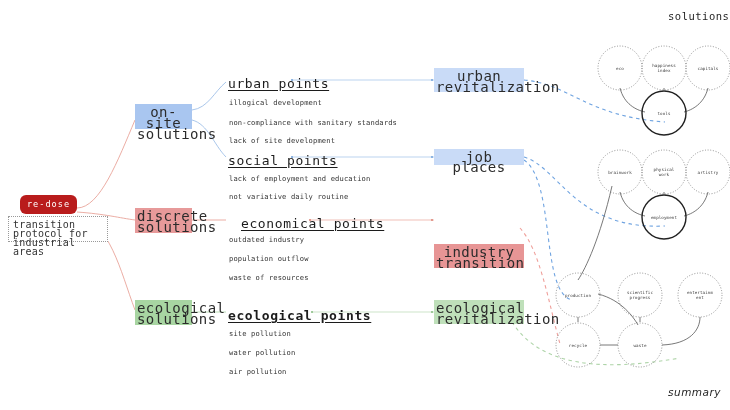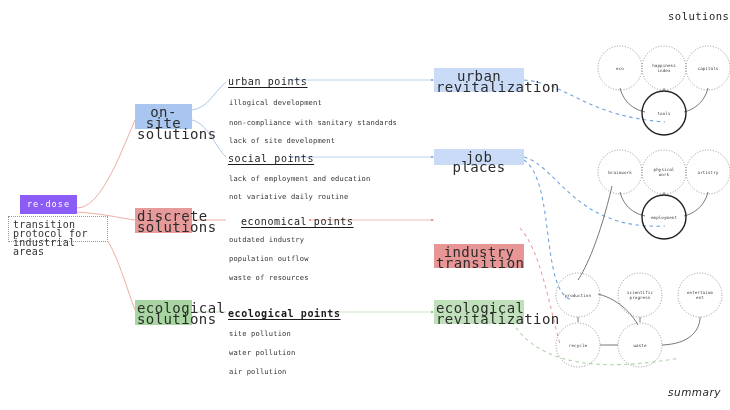--- a/index.html
+++ b/index.html
@@ -30,24 +30,25 @@
     box-sizing: border-box;
     text-align: center;
     font-size: 14px;
     line-height: 11px;
     letter-spacing: 0.4px;
     padding: 3px 2px;
     white-space: pre-line;
     z-index: 4;
   }
   .node.root {
-    background: #8b5cf6;
+    background: #b91c1c;
     color: #ffffff;
     font-size: 8.6px;
     letter-spacing: 1px;
+    border-radius: 6px;
   }
   .node.blue   { background: #a9c6f0; color: #2b2b2b; }
   .node.blue2  { background: #c9dbf7; color: #2b2b2b; }
   .node.red    { background: #e79a9a; color: #2b2b2b; }
   .node.red2   { background: #e79595; color: #2b2b2b; }
   .node.green  { background: #a8d5a2; color: #2b2b2b; }
   .node.green2 { background: #bfe0ba; color: #2b2b2b; }
 
   .subtitle {
     position: absolute;
@@ -58,21 +59,21 @@
     font-size: 10px;
     line-height: 9px;
     letter-spacing: 0.2px;
     text-align: left;
     padding: 3px 4px;
     white-space: pre-line;
     z-index: 4;
   }
   .head {
     position: absolute;
-    font-size: 10px;
+    font-size: 13px;
     letter-spacing: 0.6px;
     color: #1c1c1c;
     text-decoration: underline;
     text-underline-offset: 2px;
     white-space: nowrap;
     z-index: 4;
   }
   .leaf {
     position: absolute;
     font-size: 7.1px;

